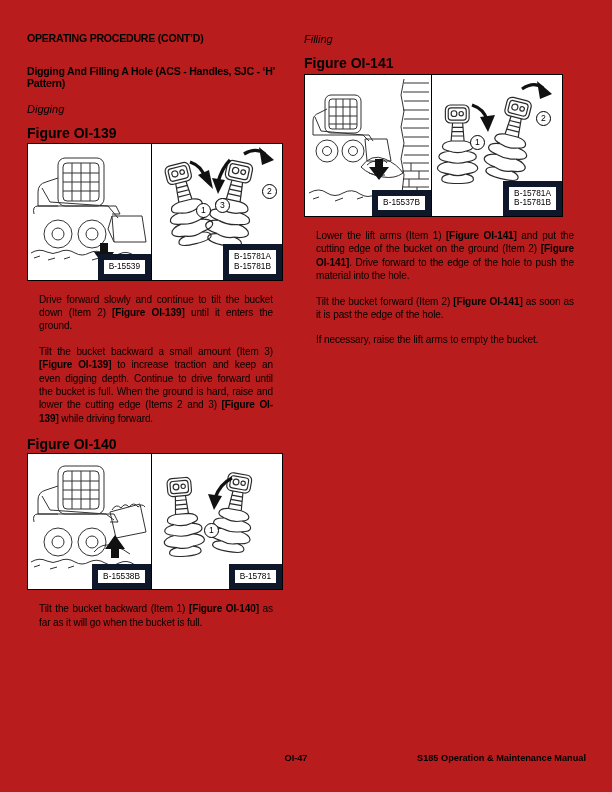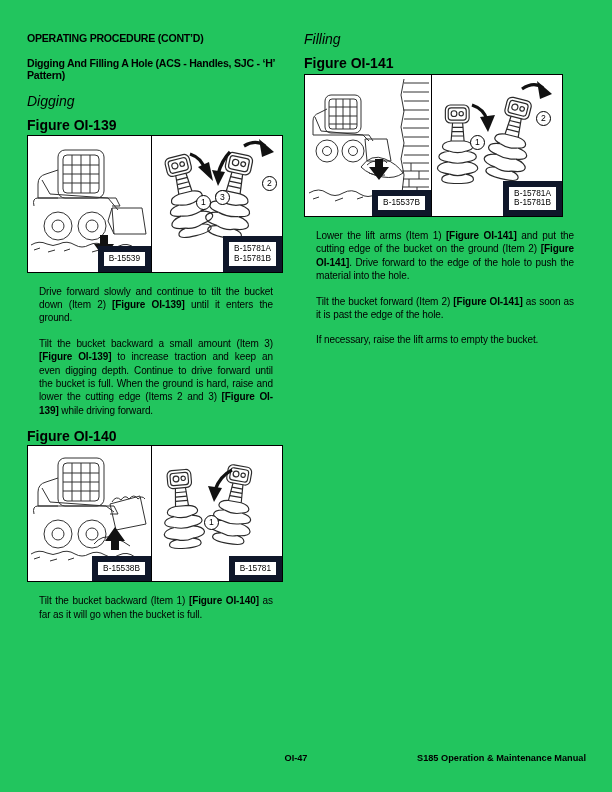--- a/index.html
+++ b/index.html
@@ -1,27 +1,27 @@
 <!DOCTYPE html>
 <html><head>
 <meta charset="utf-8">
 <style>
   html,body{margin:0;padding:0;background:#e8e8e8;}
   .page{
-    position:relative;width:612px;height:792px;background:#22c55e;
+    position:relative;width:612px;height:792px;background:#b91c1c;
     font-family:"Liberation Sans",sans-serif;color:#000;overflow:hidden;
     margin:0 auto;
   }
   .col{position:absolute;top:0;}
   .col-left{left:27px;width:258px;}
   .col-right{left:304px;width:282px;}
 
   .h-main{font-size:10.6px;font-weight:bold;letter-spacing:-0.25px;line-height:12.5px;margin-top:32px;}
-  .h-sub{font-size:10.6px;font-weight:bold;letter-spacing:-0.25px;line-height:12.5px;margin-top:12px;}
-  .lbl-italic{font-size:14px;font-style:italic;line-height:12px;margin-top:13px;}
+  .h-sub{font-size:10.6px;font-weight:bold;letter-spacing:-0.25px;line-height:12.5px;margin-top:20px;}
+  .lbl-italic{font-size:11px;font-style:italic;line-height:12px;margin-top:13px;}
   .fig-title{font-size:14px;font-weight:bold;line-height:12px;margin-top:12px;}
   .fig-title-2{margin-top:13px;}
   p.body{font-size:10px;line-height:13.4px;letter-spacing:-0.1px;text-align:justify;margin:12px;}
   .mt-p1{margin-top:15px;}
   .mt-p{margin-top:7px;}
   .seg-b{font-weight:bold;}
 
   .figure{position:relative;border:1.6px solid #000;background:#fff;display:flex;margin-top:4px;box-sizing:content-box;}
   #fig139{width:254px;height:136px;}
   #fig140{width:254px;height:135px;margin-top:3px;}

